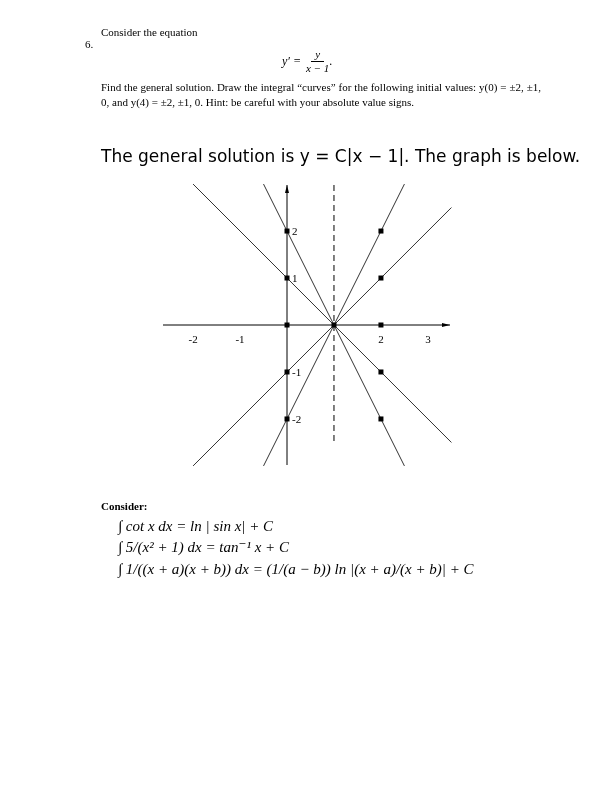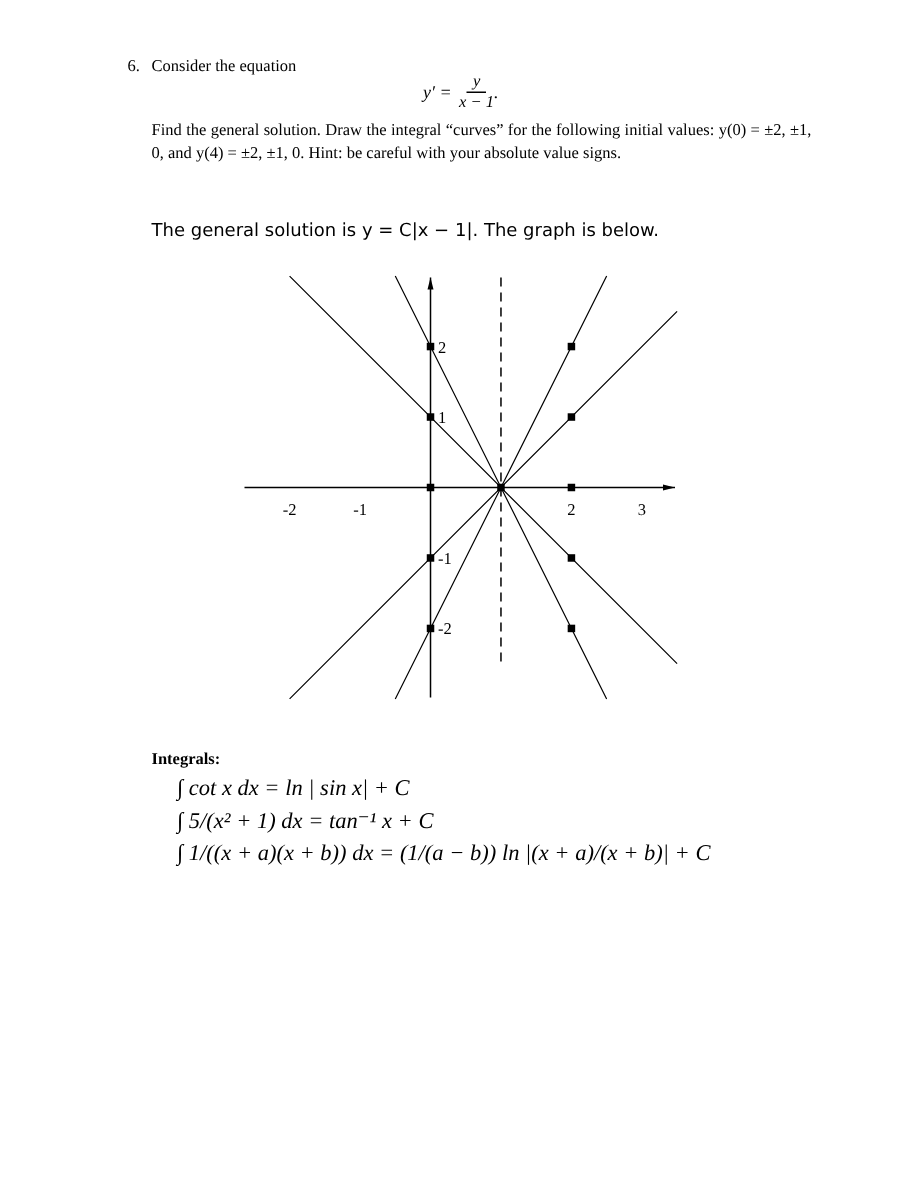--- a/index.html
+++ b/index.html
@@ -1,27 +1,27 @@
 <!DOCTYPE html>
 <html><head>
 <meta charset="utf-8">
 <style>
   html, body { margin:0; padding:0; background:#ffffff; }
   body { width:612px; height:792px; position:relative; overflow:hidden;
          font-family:"DejaVu Serif", serif; color:#000; }
   .serif { font-family:"Liberation Serif", "DejaVu Serif", serif; }
   .sans { font-family:"DejaVu Sans", "Liberation Sans", sans-serif; }
   #problem-number { position:absolute; left:85px; top:38px; font-size:11px; }
-  #problem-intro { position:absolute; left:101px; top:38px; font-size:11px; }
+  #problem-intro { position:absolute; left:101px; top:26px; font-size:11px; }
   #equation { position:absolute; left:282px; top:48px; font-size:12px; display:flex; align-items:center; font-style:italic; }
   #equation .frac { display:inline-flex; flex-direction:column; align-items:center; margin-left:5px; font-size:11px; }
   #equation .num { padding:0 4px; border-bottom:1px solid #000; line-height:13px; }
   #equation .den { line-height:13px; }
   #problem-body { position:absolute; left:101px; top:80px; width:440px; font-size:11px; line-height:15px; text-align:justify; }
-  #solution-text { position:absolute; left:101px; top:146px; font-size:12px;text-align:right; }
+  #solution-text { position:absolute; left:101px; top:146px; font-size:17px;text-align:right; }
   #graph { position:absolute; left:0; top:0; }
   #integrals-heading { position:absolute; left:101px; top:500px; font-size:11px; font-weight:bold; }
   .integral { position:absolute; left:118px; font-size:15px; font-style:italic; }
   #integral-0 { top:518px; }
   #integral-1 { top:538px; }
   #integral-2 { top:561px; }
   .tick-label { font-family:"Liberation Serif", "DejaVu Serif", serif; font-size:11px; }
 </style>
 </head>
 <body>
@@ -76,16 +76,16 @@
       <text x="240.0343698854337" y="343" text-anchor="middle" class="tick-label">-1</text>
       <text x="380.9509001636661" y="343" text-anchor="middle" class="tick-label">2</text>
       <text x="427.92307692307696" y="343" text-anchor="middle" class="tick-label">3</text>
       <text x="292.00654664484455" y="235.04026845637583" text-anchor="start" class="tick-label">2</text>
       <text x="292.00654664484455" y="282.0201342281879" text-anchor="start" class="tick-label">1</text>
       <text x="292.00654664484455" y="375.97986577181206" text-anchor="start" class="tick-label">-1</text>
       <text x="292.00654664484455" y="422.9597315436242" text-anchor="start" class="tick-label">-2</text>
     </g>
 </svg>
 
-<div id="integrals-heading" class="serif">Integrals:</div>
+<div id="integrals-heading" class="serif">Consider:</div>
 <div id="integral-0" class="integral serif">∫ cot x dx = ln | sin x| + C</div>
 <div id="integral-1" class="integral serif">∫ 5/(x² + 1) dx = tan⁻¹ x + C</div>
 <div id="integral-2" class="integral serif">∫ 1/((x + a)(x + b)) dx = (1/(a − b)) ln |(x + a)/(x + b)| + C</div>
 
 </body></html>

